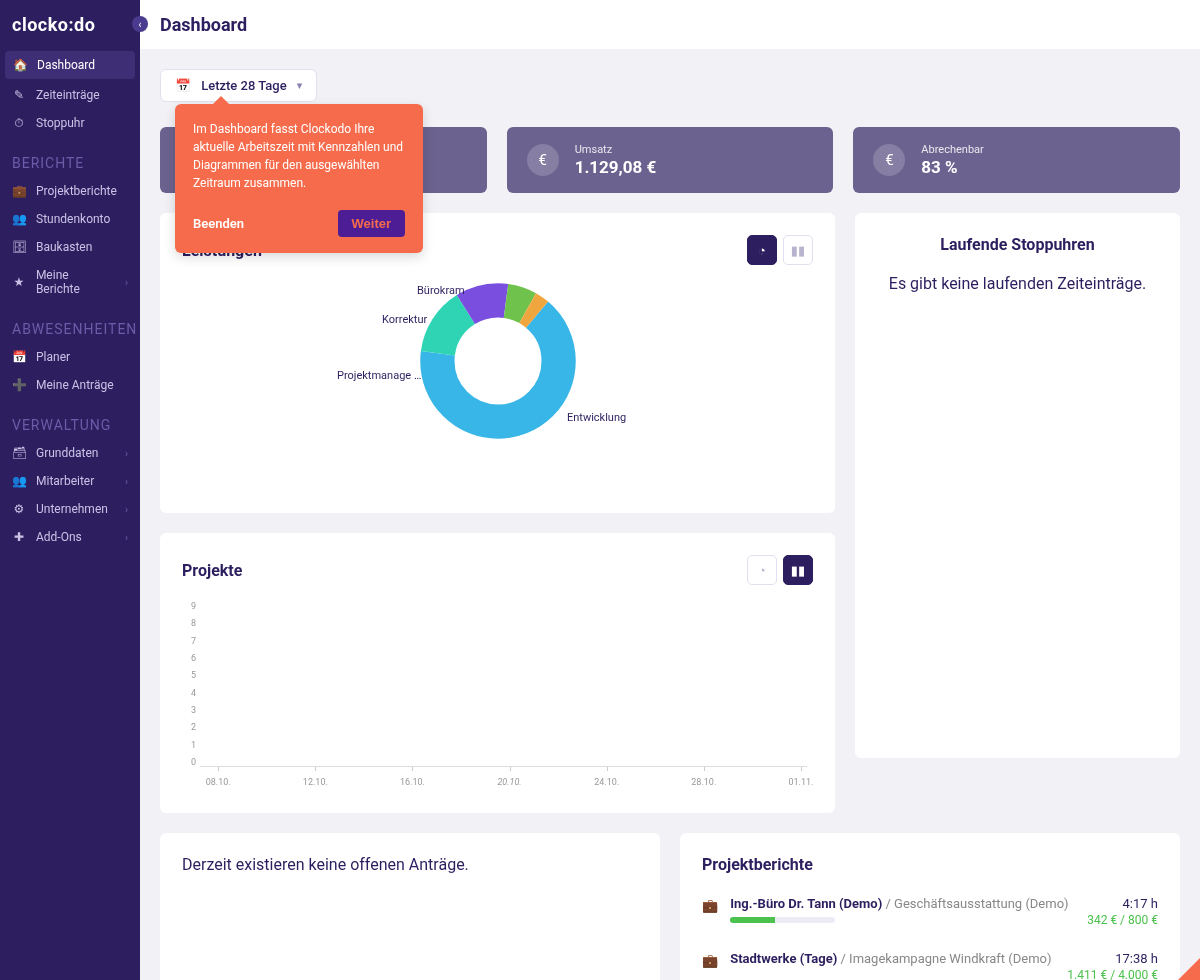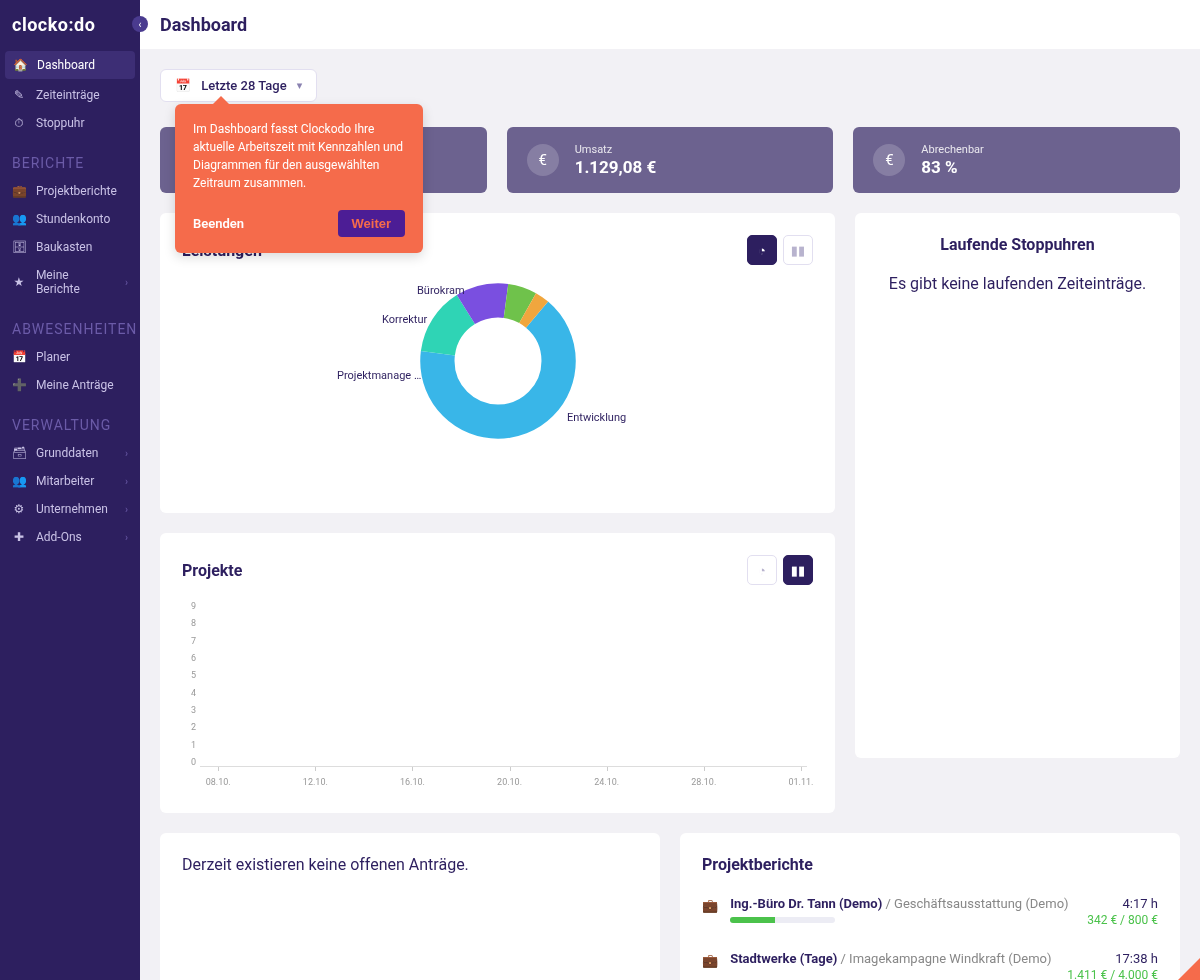--- a/index.html
+++ b/index.html
@@ -246,21 +246,21 @@
                   </div>
                 </div>
               <div class="x-labels" id="xlabels">
                   <div class="x-tick" style="left: 3%;"></div>
                   <div class="x-label" style="left: 3%; top: 6px;">08.10.</div>
                   <div class="x-tick" style="left: 19%;"></div>
                   <div class="x-label" style="left: 19%; top: 6px; text-align: right;">12.10.</div>
                   <div class="x-tick" style="left: 35%;"></div>
                   <div class="x-label" style="left: 35%; top: 6px;">16.10.</div>
                   <div class="x-tick" style="left: 51%;"></div>
-                  <div class="x-label" style="left: 51%; top: 6px;">20.10.</div>
+                  <div class="x-label" style="left: 51%; top: 6px; font-style: italic;">20.10.</div>
                   <div class="x-tick" style="left: 67%;"></div>
                   <div class="x-label" style="left: 67%; top: 6px;">24.10.</div>
                   <div class="x-tick" style="left: 83%;"></div>
                   <div class="x-label" style="left: 83%; top: 6px;">28.10.</div>
                   <div class="x-tick" style="left: 99%;"></div>
                   <div class="x-label" style="left: 99%; top: 6px;">01.11.</div>
                 </div>
             </div>
           </div>
         </div>

